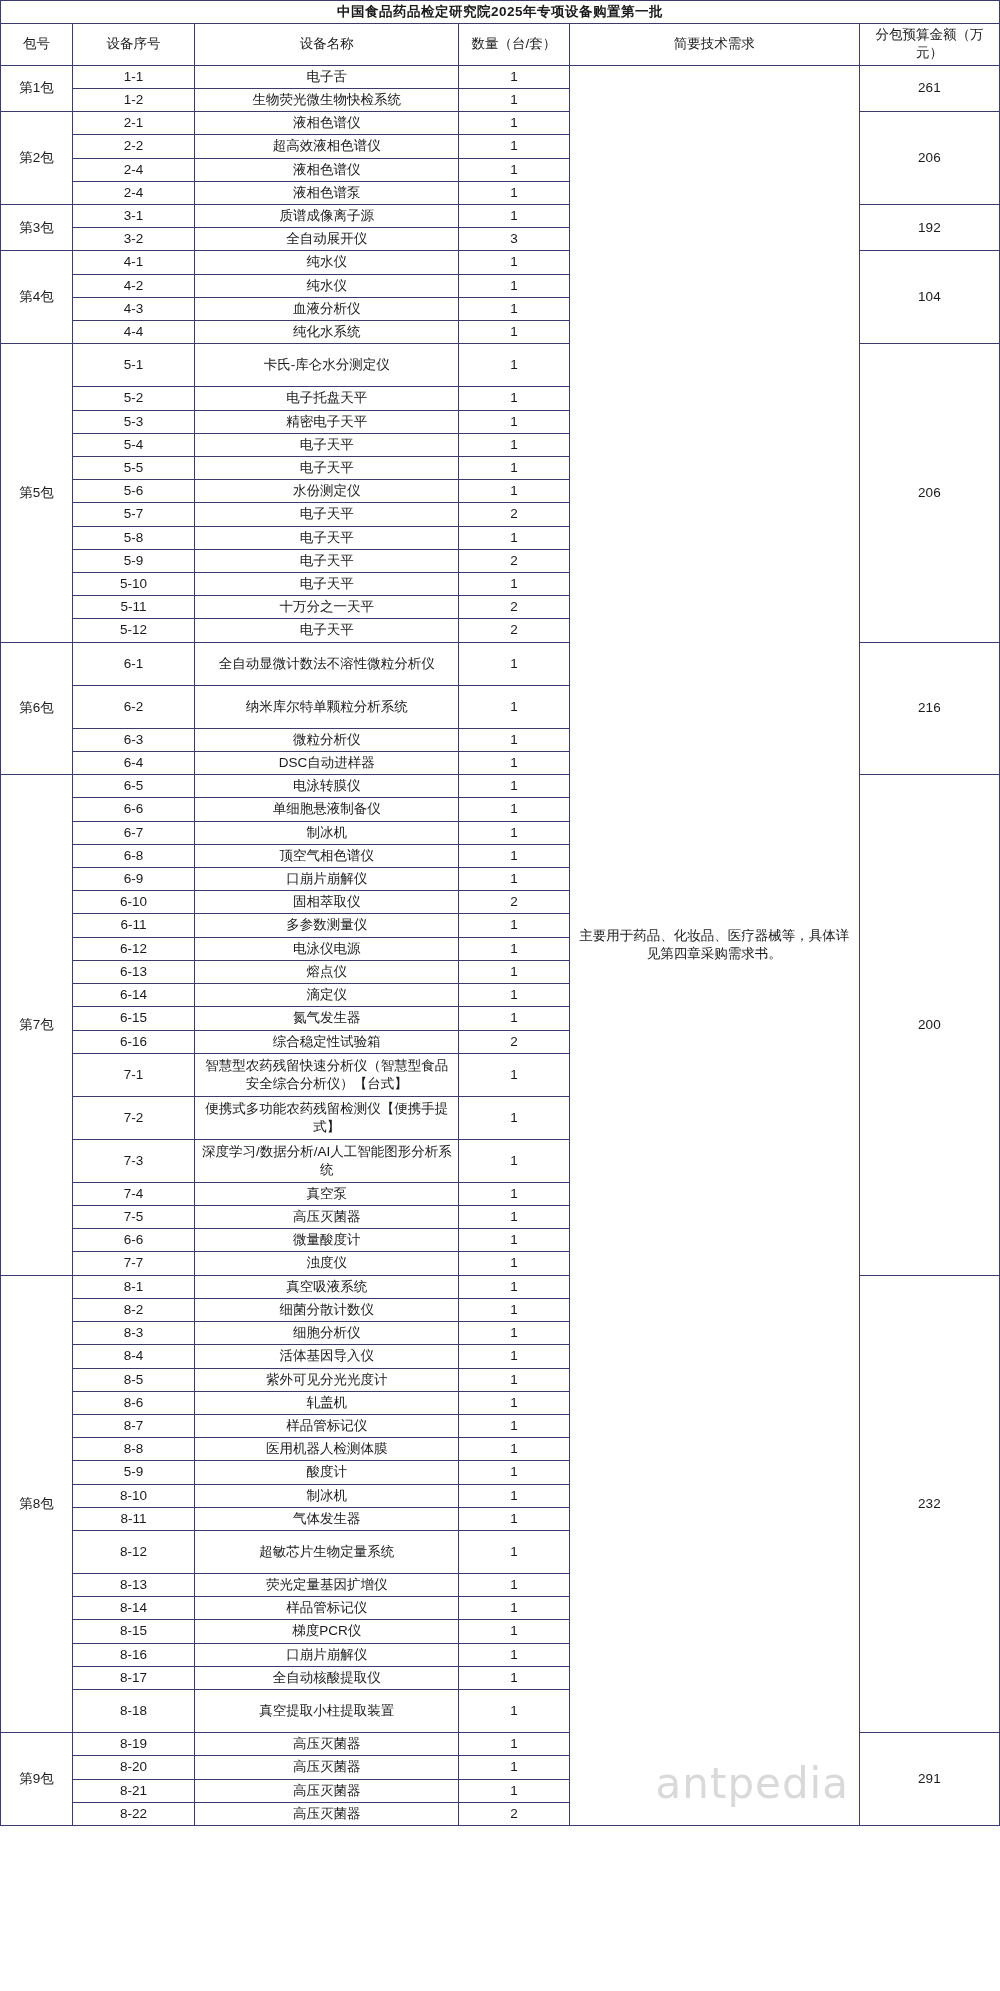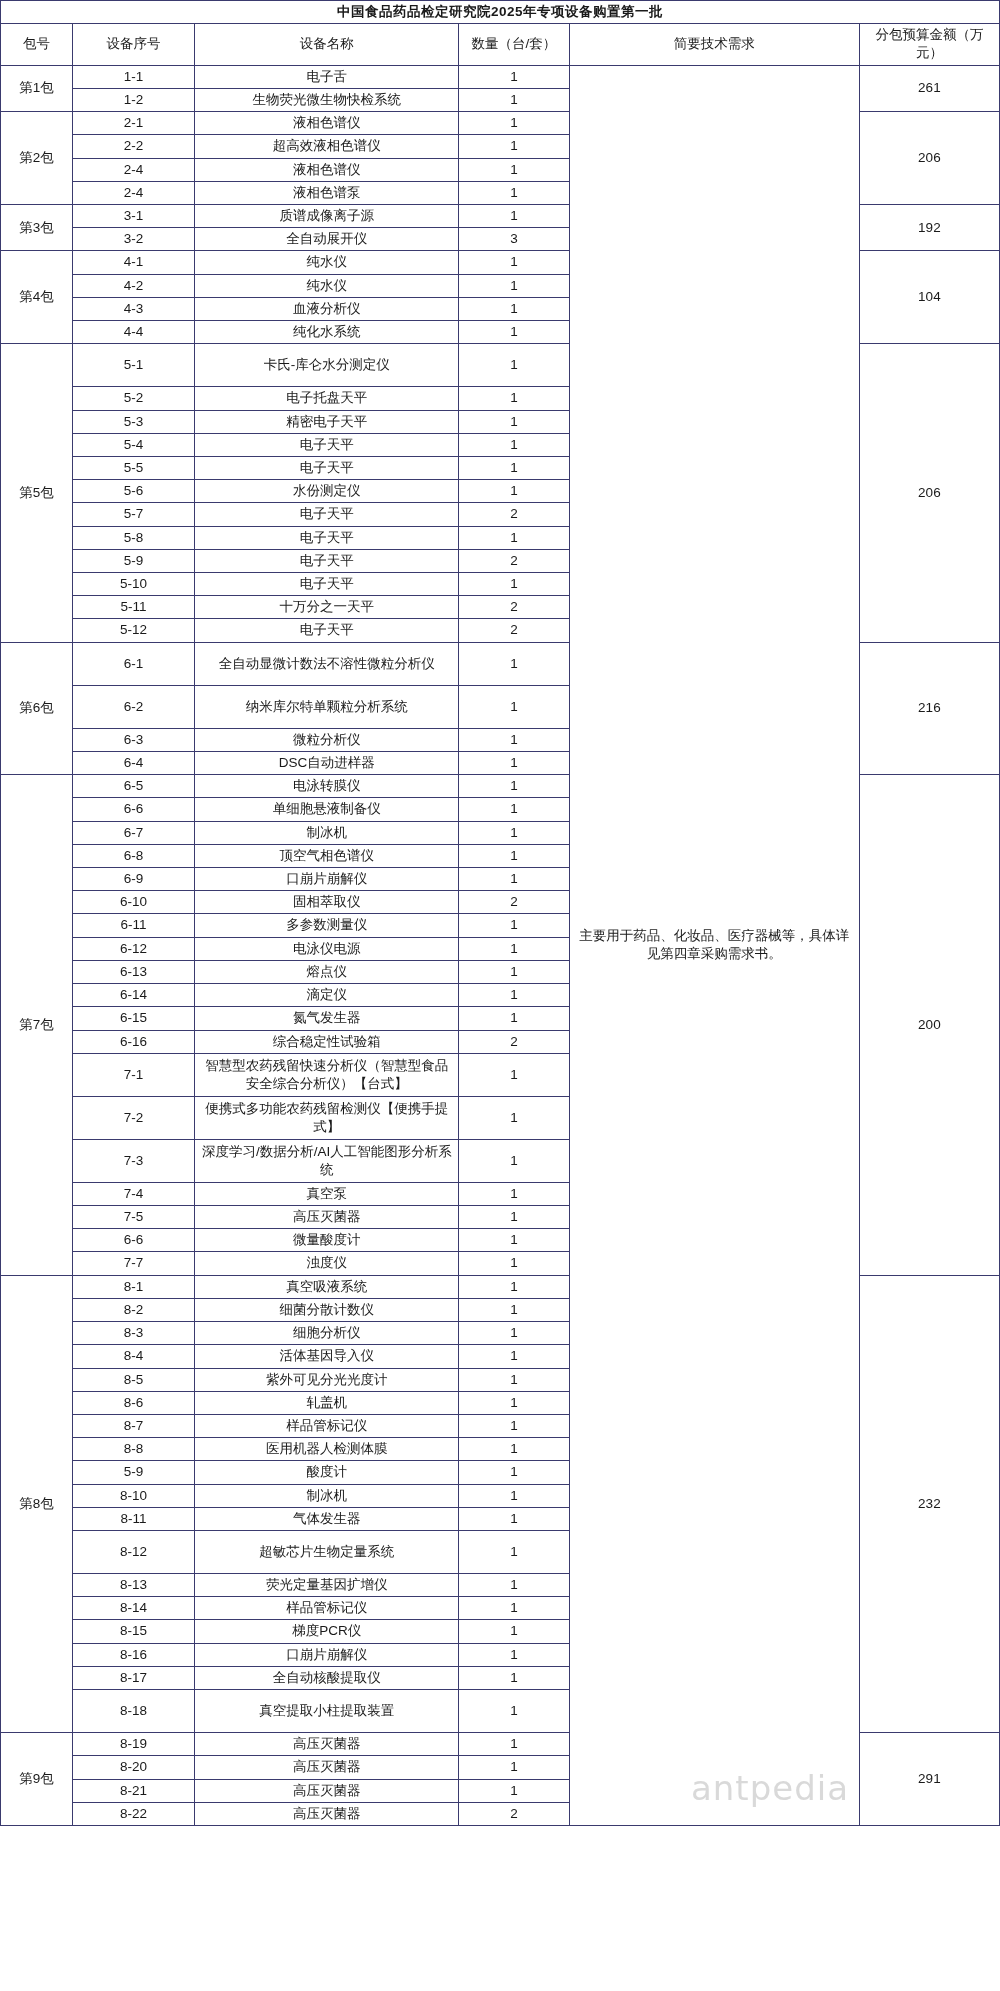--- a/index.html
+++ b/index.html
@@ -58,21 +58,21 @@
     text-align: left;
     padding: 4px 10px;
   }
   .tall {
     height: 38px;
   }
   .watermark {
     position: absolute;
     right: 18px;
     bottom: 18px;
-    font-size: 34px;
+    font-size: 42px;
     color: rgba(120,120,120,0.28);
     font-family: "DejaVu Sans", sans-serif;
     letter-spacing: 1px;
     pointer-events: none;
     user-select: none;
   }
   col.c0 { width: 72px; }
   col.c1 { width: 122px; }
   col.c2 { width: 264px; }
   col.c3 { width: 110px; }

